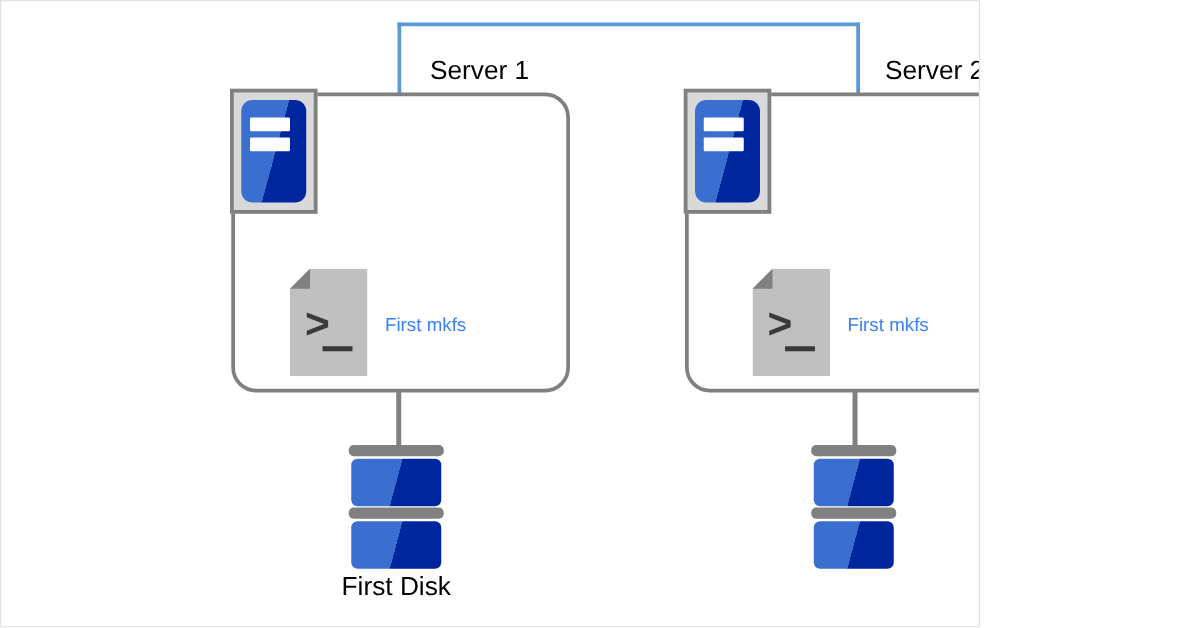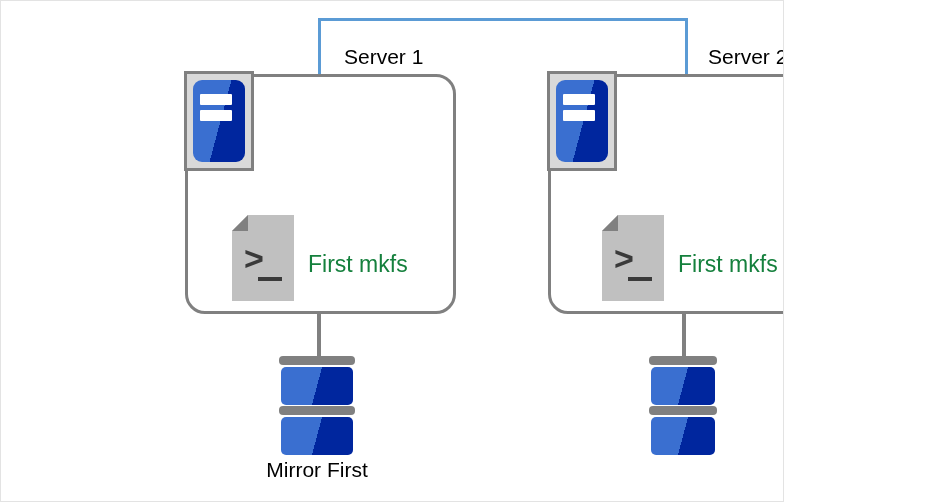--- a/index.html
+++ b/index.html
@@ -80,22 +80,22 @@
   .doc-icon {
     position: absolute;
     width: 62px;
     height: 86px;
   }
   .doc-icon svg { display: block; }
 
   
   .mkfs-label {
     position: absolute;
-    font-size: 23px;
-    color: #15803d;
+    font-size: 15px;
+    color: #3b82f6;
     white-space: nowrap;
     line-height: 1;
   }
 
   
   .disk-connector {
     position: absolute;
     width: 4px;
     background: #808080;
   }
@@ -160,21 +160,21 @@
 
   <div class="disk-connector" style="left:316px; top:311px; height:47px;"></div>
 
   <div class="disk" style="left:278px; top:355px; width:76px; height:96px;">
     <div class="disk-bar" style="top:0px; height:9px;"></div>
     <div class="disk-block" style="top:11px; height:38px;"></div>
     <div class="disk-bar" style="top:50px; height:9px;"></div>
     <div class="disk-block" style="top:61px; height:38px;"></div>
   </div>
 
-  <div class="disk-label" style="left:196px; top:458px; width:240px;">Mirror First</div>
+  <div class="disk-label" style="left:196px; top:458px; width:240px;">First Disk</div>
 
   <div class="server-label" style="left:707px; top:45px;">Server 2</div>
 
   <div class="server-box" style="left:547px; top:73px; width:271px; height:240px;"></div>
 
   <div class="server-icon" style="left:546px; top:70px; width:70px; height:100px;">
     <div class="server-icon-inner">
       <div class="server-icon-bar b1"></div>
       <div class="server-icon-bar b2"></div>
     </div>

